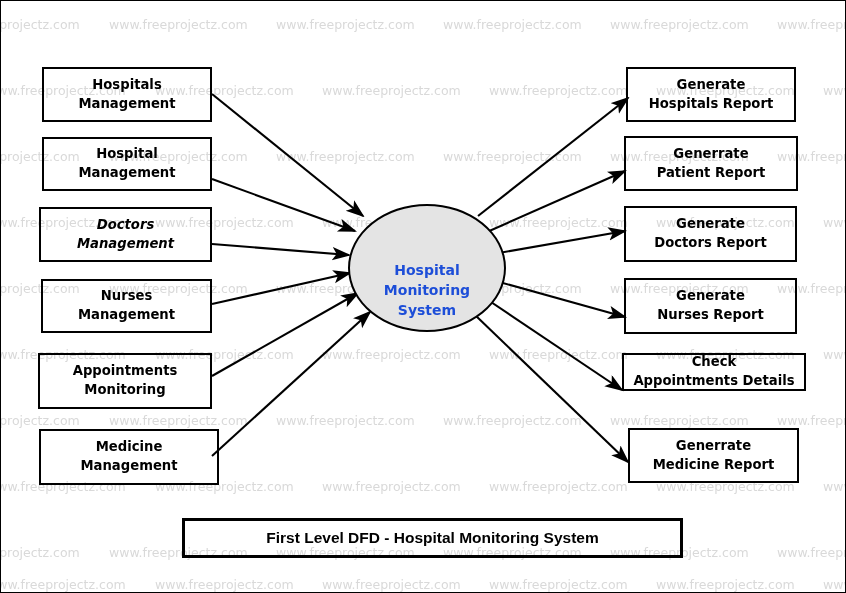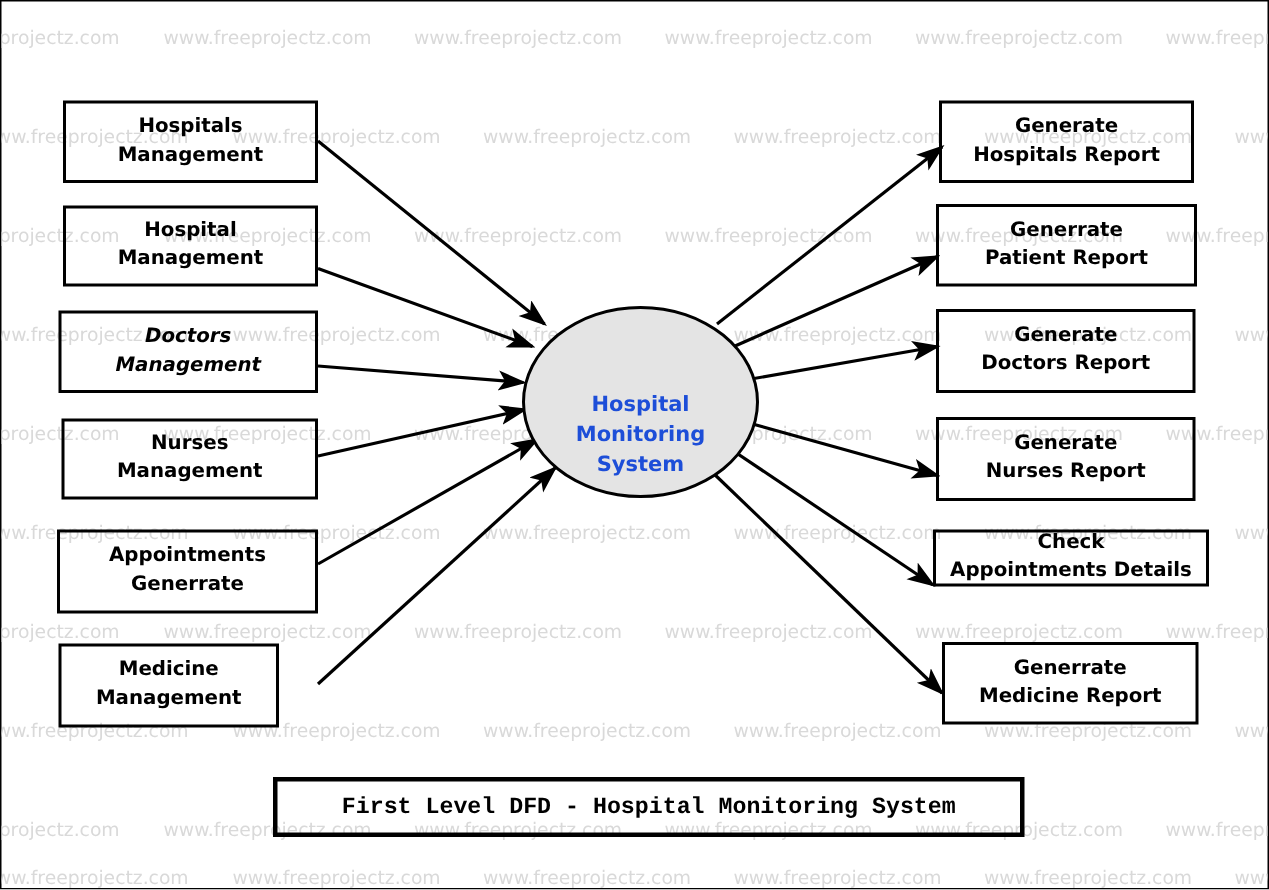--- a/index.html
+++ b/index.html
@@ -91,21 +91,21 @@
     position: absolute;
     box-sizing: border-box;
     border: 3px solid #000000;
     background: transparent;
     display: flex;
     align-items: center;
     justify-content: center;
     z-index: 20;
   }
   #caption .lbl {
-    font-family: Liberation Mono, monospace;
+    font-family: Liberation Sans, sans-serif;
     font-weight: bold;
     font-size: 15.5px;
     color: #000000;
     white-space: nowrap;
   }
 </style>
 </head>
 <body>
 
 <div id="canvas">
@@ -208,23 +208,23 @@
   <div class="node" style="left:38px;  top:206px; width:173px; height:55px;font-style:italic;">
     <span class="lbl">Doctors
 Management</span>
   </div>
   <div class="node" style="left:40px;  top:278px; width:171px; height:54px;">
     <span class="lbl">Nurses
 Management</span>
   </div>
   <div class="node" style="left:37px;  top:352px; width:174px; height:56px;">
     <span class="lbl">Appointments
-Generrate</span>
-  </div>
-  <div class="node" style="left:38px;  top:428px; width:147px; height:56px;">
+Monitoring</span>
+  </div>
+  <div class="node" style="left:38px;  top:428px; width:180px; height:56px;">
     <span class="lbl">Medicine
 Management</span>
   </div>
 
   <div id="process" style="left:347px; top:203px; width:158px; height:128px;">
     <span class="lbl">Hospital
 Monitoring
 System</span>
   </div>
 

